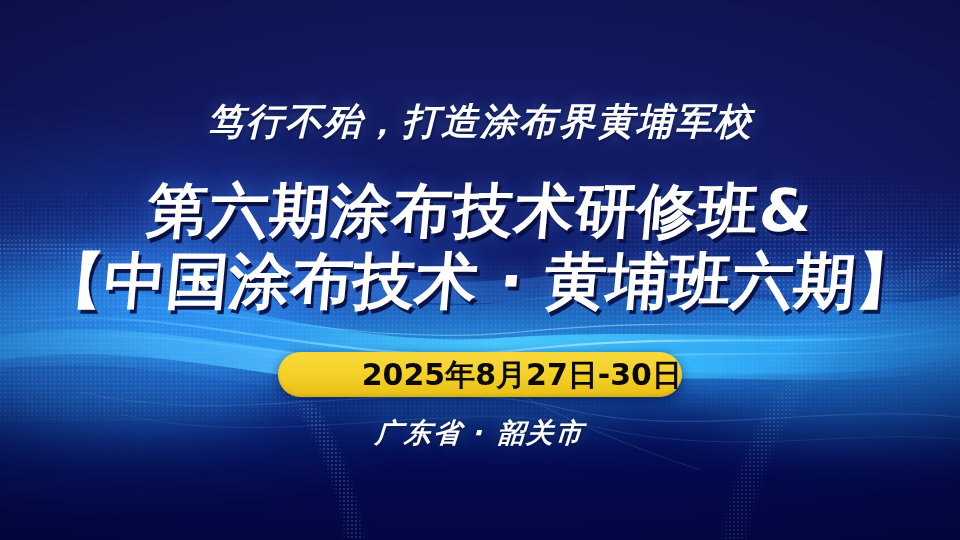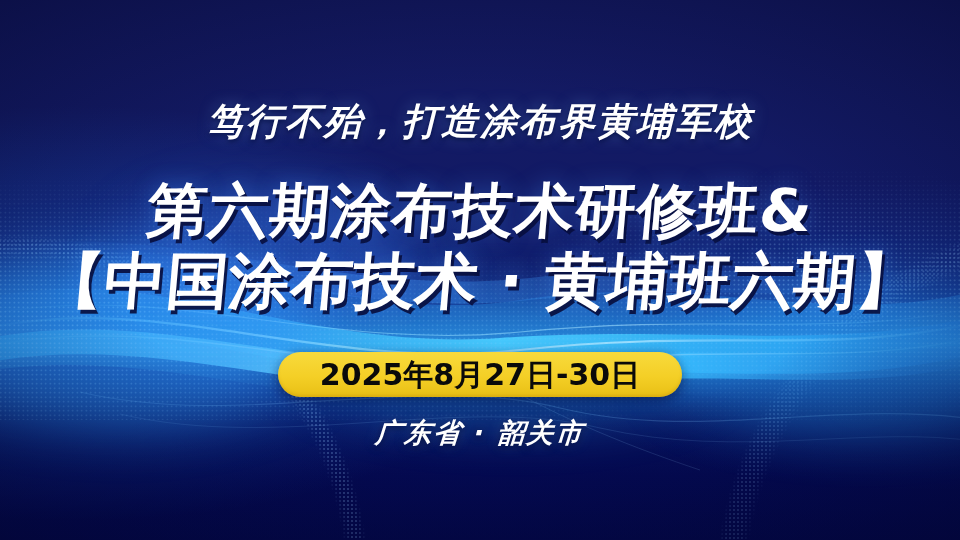--- a/index.html
+++ b/index.html
@@ -151,21 +151,21 @@
     transform: translateX(-50%);
     width: 404px;
     height: 45px;
     border-radius: 23px;
     background: linear-gradient(180deg, #f8da3c 0%, #f4cf26 55%, #e8bf15 100%);
     box-shadow:
       0 3px 12px rgba(4,10,60,0.55),
       inset 0 -2px 3px rgba(180,130,0,0.28);
     display: flex;
     align-items: center;
-    justify-content: center;
+    justify-content: flex-end;
   }
   .date-pill-text {
     color: #0a0a0a;
     font-family: "DejaVu Sans", "Liberation Sans", sans-serif;
     font-weight: 700;
     font-size: 30px;
     line-height: 1;
     letter-spacing: 0px;
     white-space: nowrap;
   }

